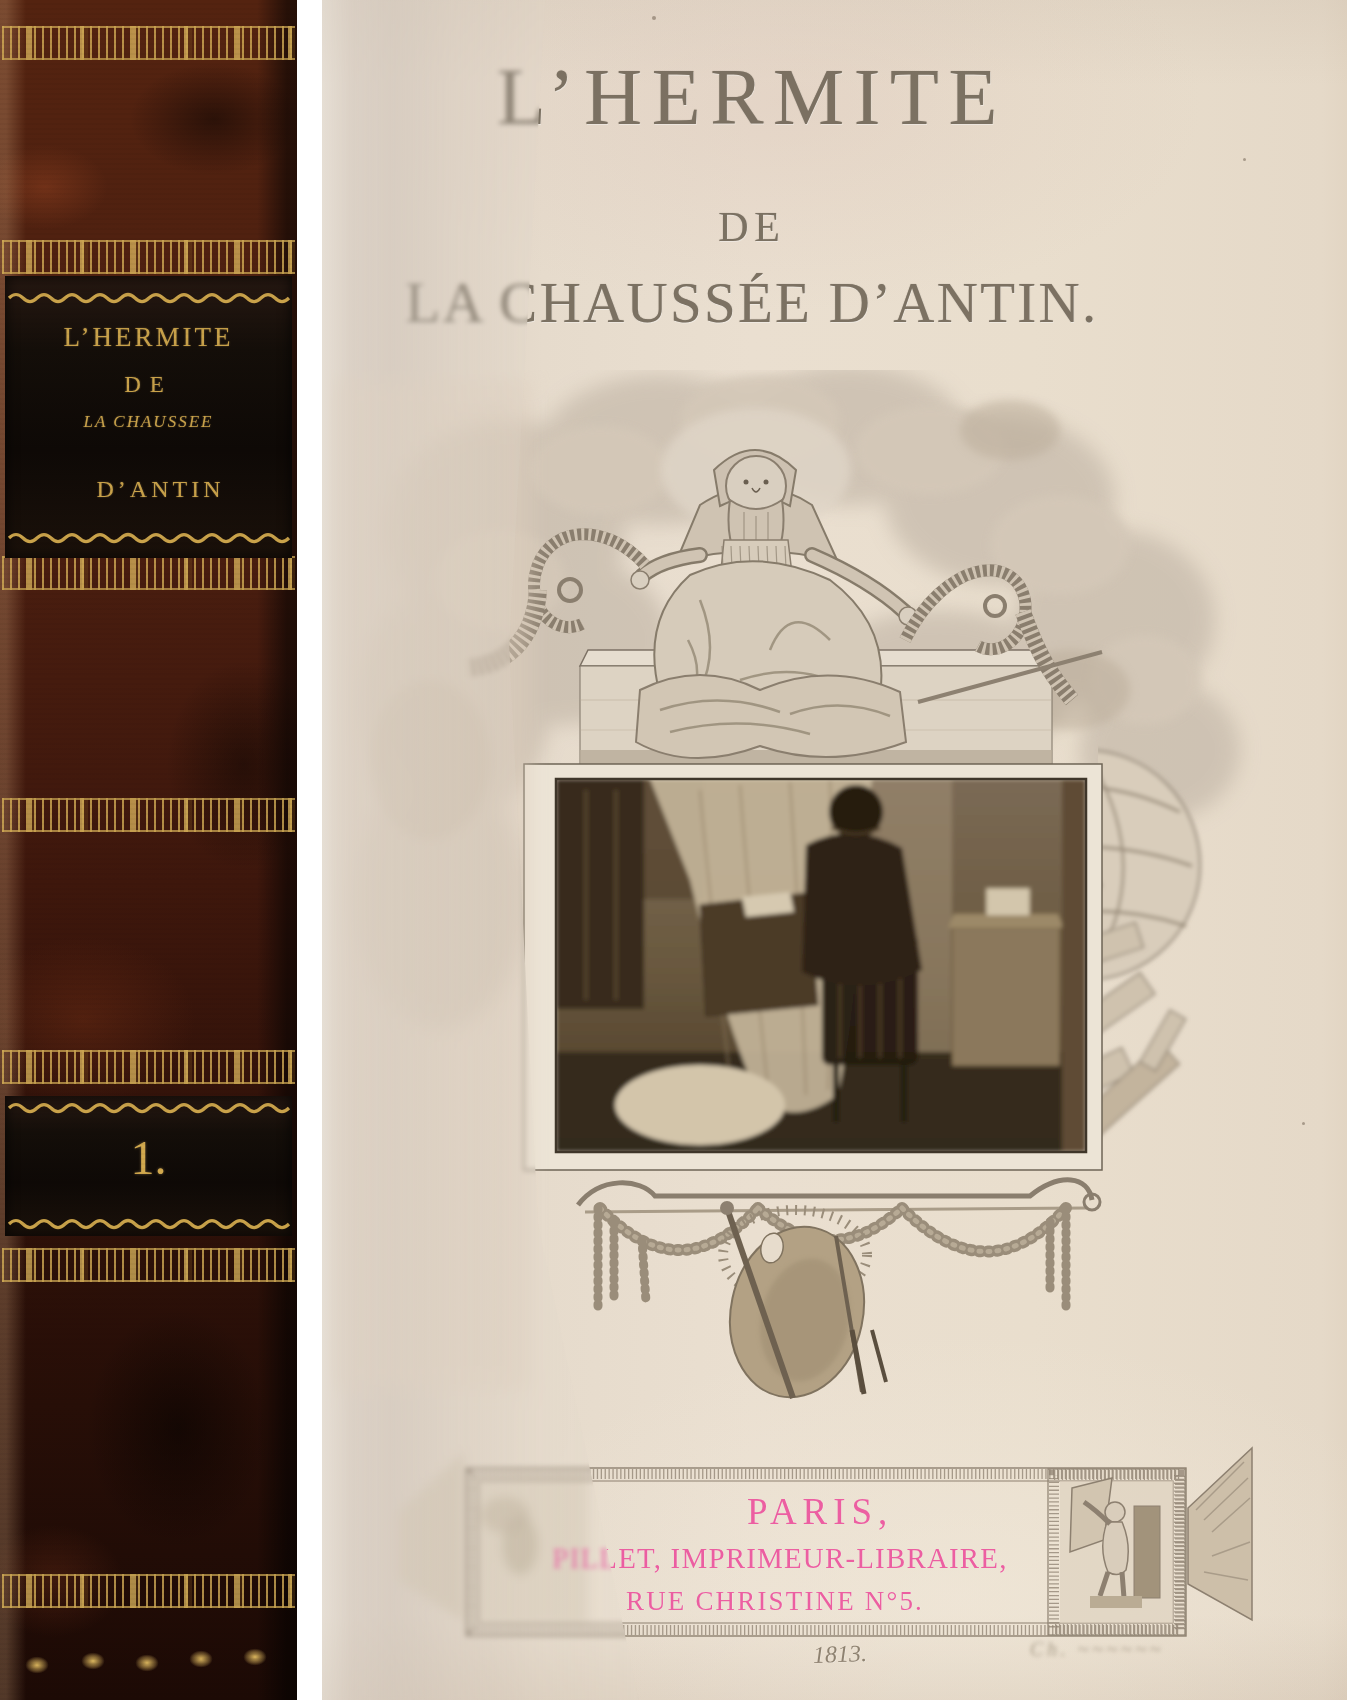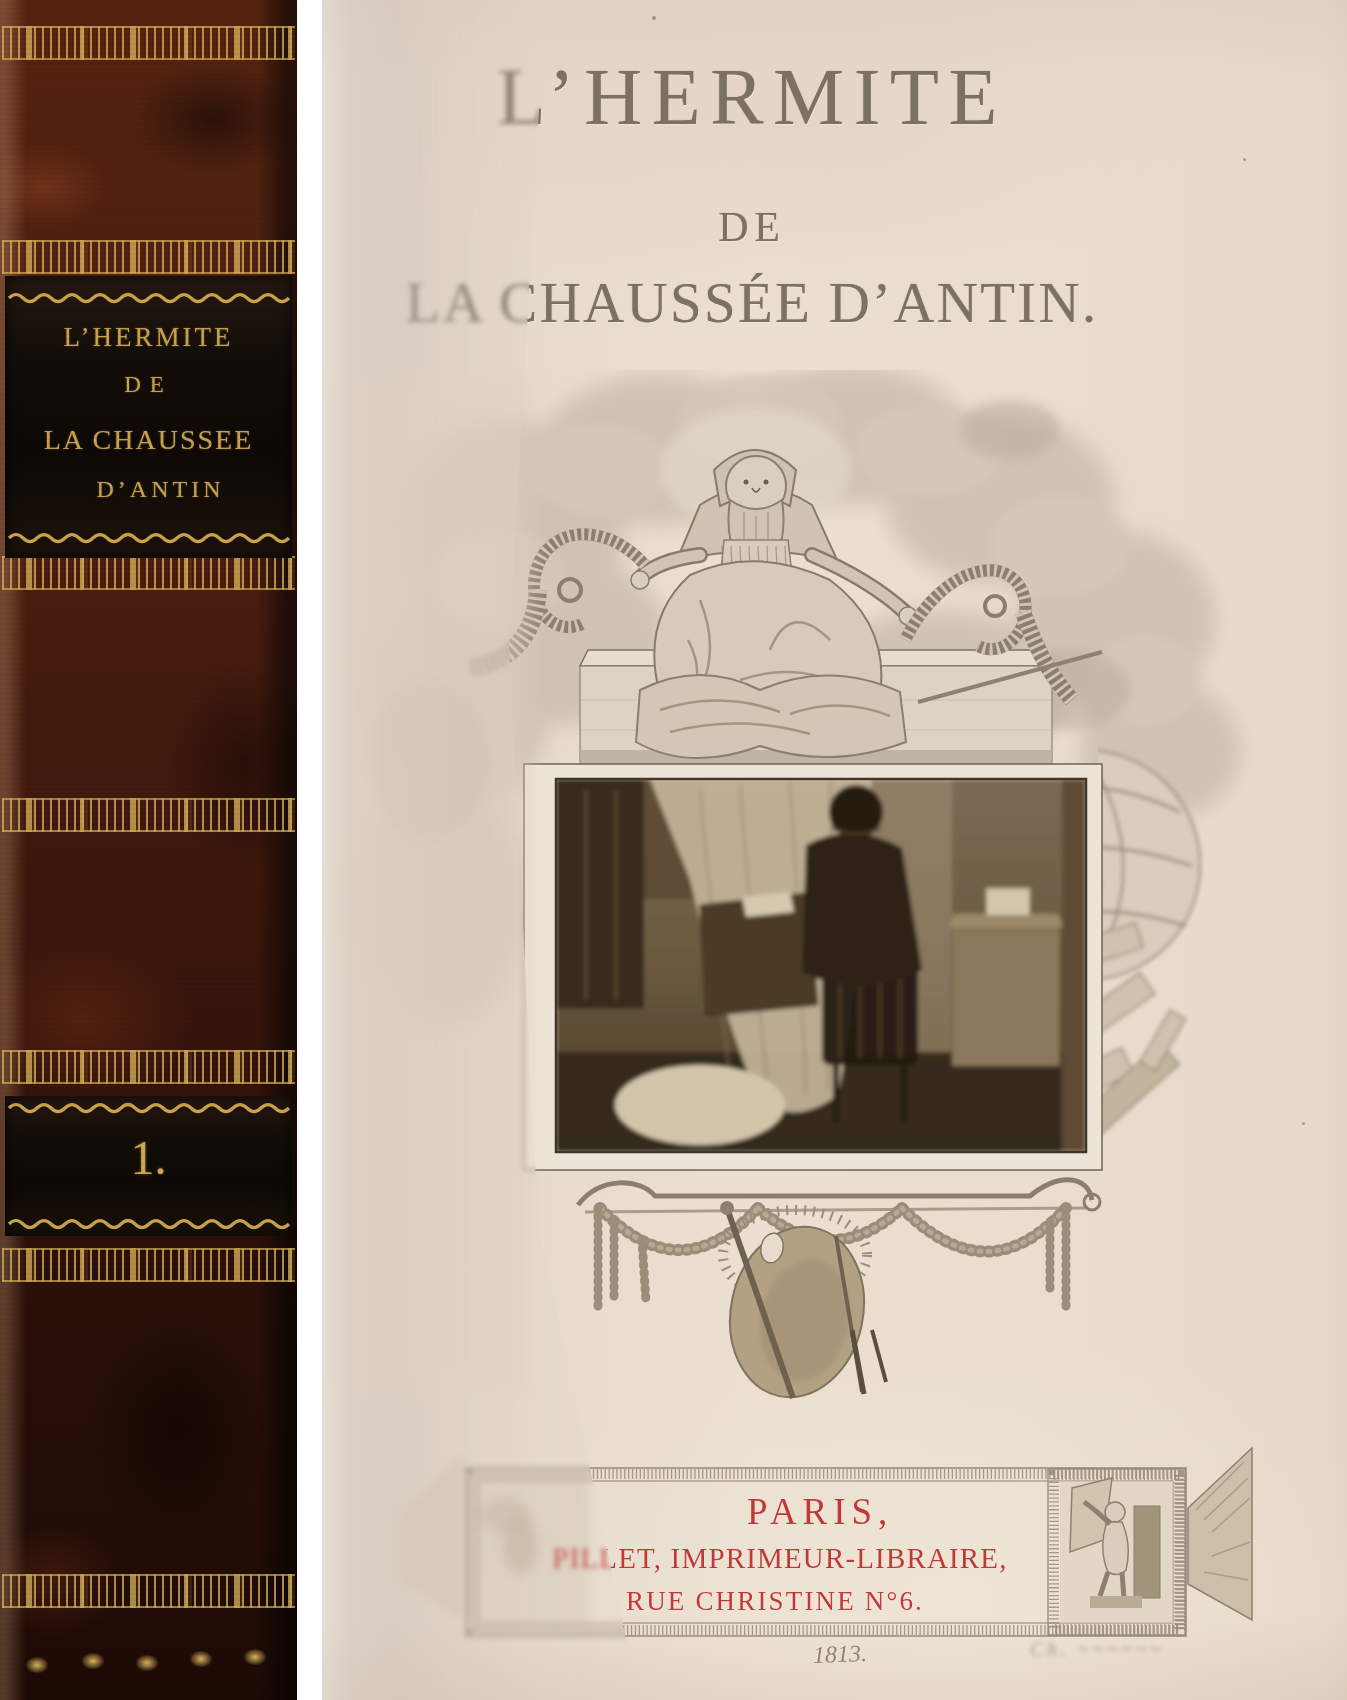--- a/index.html
+++ b/index.html
@@ -31,21 +31,21 @@
     border-bottom:2px solid rgba(214,176,88,.75);
     filter:blur(.4px);}
   .spine-label{position:absolute;left:5px;right:5px;
     background:linear-gradient(180deg,#261811 0%,#140e09 26%,#0e0906 62%,#1b110a 100%);
     box-shadow:0 0 14px rgba(0,0,0,.8) inset;}
   .spine-label .wavy{position:absolute;left:50%;transform:translateX(-50%);}
   .spine-line{position:absolute;left:0;right:0;text-align:center;color:#c9a24a;
     text-shadow:0 0 2px rgba(255,214,130,.35);white-space:nowrap;}
   .sl1{top:46px;font-size:27px;letter-spacing:3px;}
   .sl2{top:96px;font-size:23px;letter-spacing:9px;}
-  .sl3{top:148px;font-size:28px;letter-spacing:2px;}
+  .sl3{top:136px;font-size:17px;letter-spacing:2px;font-style:italic;}
   .sl4{top:200px;font-size:24px;letter-spacing:4px;margin-left:24px;}
   .vol-num{position:absolute;left:0;right:0;top:34px;text-align:center;
     font-size:48px;color:#d2a94e;text-shadow:0 0 3px rgba(255,214,130,.4);}
   .rosette{position:absolute;width:30px;height:22px;border-radius:50%;
     background:radial-gradient(closest-side, rgba(228,190,98,.95), rgba(228,190,98,.28) 58%, rgba(228,190,98,0) 78%);}
 
   
   .page{position:absolute;left:322px;top:0;width:1025px;height:1700px;
     background:
       radial-gradient(600px 300px at 45% 6%, rgba(214,188,176,.30), rgba(0,0,0,0) 70%),
@@ -60,21 +60,21 @@
     text-shadow:.5px .5px 0 rgba(255,255,255,.5), 0 0 1px rgba(90,80,66,.6);}
   .tl1{top:52px;font-size:80px;letter-spacing:.12em;}
   .tl2{top:203px;font-size:42px;letter-spacing:.14em;}
   .tl3{top:270px;font-size:57px;letter-spacing:.04em;}
 
   
   .engraving{position:absolute;left:330px;top:370px;}
   .cartouche-svg{position:absolute;left:390px;top:1435px;}
 
   
-  .imprint-line{position:absolute;text-align:center;color:#b91c1c;opacity:.85;
+  .imprint-line{position:absolute;text-align:center;color:#ec4899;opacity:.85;
     white-space:nowrap;text-shadow:.4px .4px 0 rgba(255,255,255,.45);}
   .ic{left:640px;top:1490px;width:360px;font-size:37px;letter-spacing:.16em;}
   .ip{left:480px;top:1542px;width:600px;font-size:29px;letter-spacing:.04em;}
   .ia{left:505px;top:1586px;width:540px;font-size:27px;letter-spacing:.08em;}
   .iy{left:770px;top:1641px;width:140px;font-size:24px;font-style:italic;
       color:#7f7260;transform:rotate(-2deg);}
   .sig{left:1030px;top:1638px;width:230px;font-size:20px;font-style:italic;
       color:#8c7e68;filter:blur(2.2px);opacity:.7;letter-spacing:.18em;text-align:left;}
 
   
@@ -346,18 +346,18 @@
       <rect x="1090" y="1596" width="52" height="12" fill="#baac94"></rect>
     </g>
     <g>
       <polygon points="1188,1508 1252,1448 1252,1620 1188,1584" fill="#cdbfa9" stroke="#8d8070" stroke-width="1.5"></polygon>
       <path d="M1196 1510 L1244 1462 M1204 1520 L1248 1478 M1212 1532 L1250 1498 M1212 1556 L1250 1542 M1204 1572 L1248 1580" stroke="#8d8070" stroke-width="1.5" opacity=".55" fill="none"></path>
     </g>
   </svg>
 
   <div class="imprint-line ic">PARIS,</div>
   <div class="imprint-line ip">PILLET, IMPRIMEUR-LIBRAIRE,</div>
-  <div class="imprint-line ia">RUE CHRISTINE N°6.</div>
+  <div class="imprint-line ia">RUE CHRISTINE N°5.</div>
   <div class="imprint-line iy">1813.</div>
   <div class="imprint-line sig">Ch. ~~~~~~</div>
 
   <div class="blur-overlay"></div>
 </div>
 
 </body></html>

